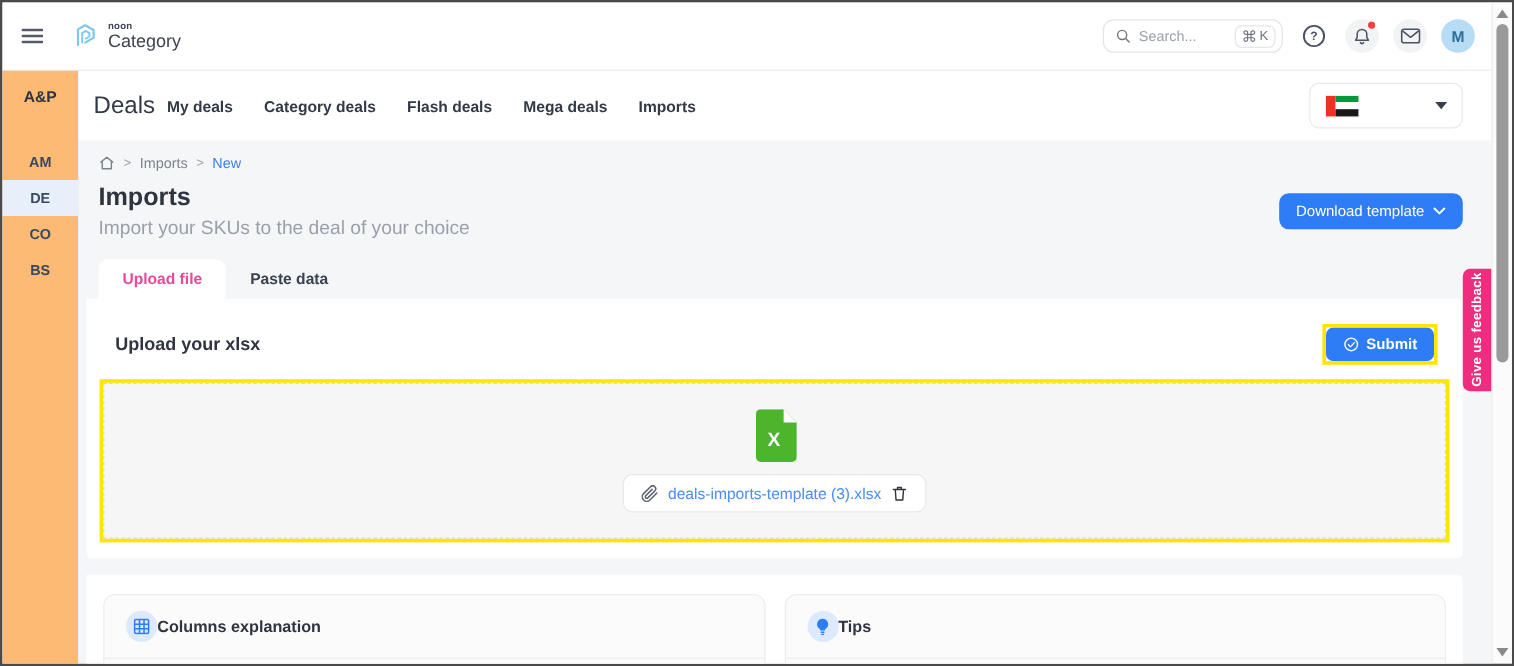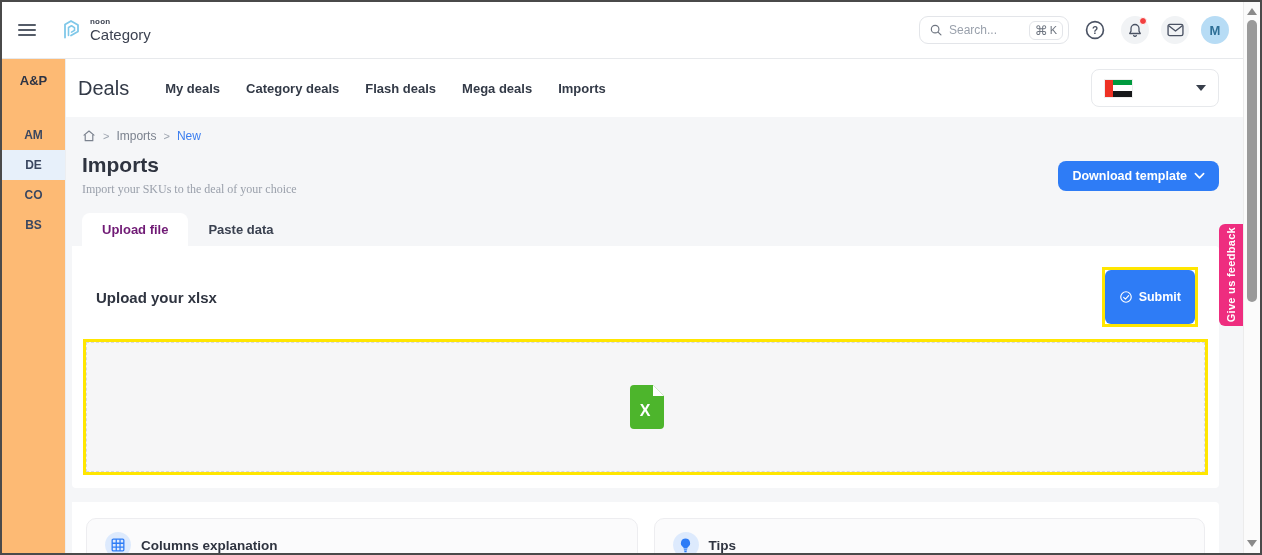--- a/index.html
+++ b/index.html
@@ -63,21 +63,21 @@
     height:30px; display:flex; align-items:center; justify-content:center;
     font-size:12px; font-weight:700; color:#3a4760; cursor:pointer;
   }
   .side-item.active { background:#e7f0fa; }
   .main { flex:1; display:flex; flex-direction:column; min-width:0; }
   
   .nav-row {
     height:58px; background:#fff; display:flex; align-items:center;
     padding:0 24px 0 12px;
   }
-  .nav-title { font-size:20px; font-weight:500; color:#333a47; margin-right:36px; }
+  .nav-title { font-size:20px; font-weight:500; color:#333a47; margin-right:10px; }
   .nav-links { display:flex; gap:26px; }
   .nav-link { font-size:13px; font-weight:600; color:#333a47; cursor:pointer; }
   .flag-dd {
     margin-left:auto; width:128px; height:38px; border:1px solid #e7e9ec;
     border-radius:8px; background:#fff; display:flex; align-items:center;
     padding:0 12px; cursor:pointer;
   }
   .flag { width:29px; height:19px; display:flex; border:1px solid #eee; }
   .flag-red { width:8px; background:#ee3124; }
   .flag-bands { flex:1; display:flex; flex-direction:column; }
@@ -91,61 +91,61 @@
     border-top:6px solid #383f4b;
   }
   
   .content { flex:1; background:#f5f6f8; padding:12px 24px 0 6px; overflow:hidden; }
   .breadcrumb { display:flex; align-items:center; gap:7px; padding-left:10px; font-size:12px; color:#7b828e; }
   .breadcrumb .sep { color:#9ba2ad; font-size:11px; }
   .crumb-link { color:#7b828e; cursor:pointer; }
   .crumb-current { color:#3b7ef0; cursor:pointer; }
   .page-head { display:flex; align-items:flex-start; padding:10px 0 0 10px; }
   .page-title { font-size:21px; font-weight:700; color:#2f3440; }
-  .page-subtitle { font-size:12px; color:#9aa0ab; margin-top:5px;font-family:Liberation Serif, serif; }
+  .page-subtitle { font-size:16px; color:#9aa0ab; margin-top:5px; }
   .btn-primary {
     background:#2e7cf6; color:#fff; border:none; border-radius:8px;
-    font-size:12.5px; font-weight:700; padding:8px 14px; cursor:pointer;
+    font-size:12.5px; font-weight:400; padding:8px 14px; cursor:pointer;
     display:flex; align-items:center; gap:7px; font-family:"Liberation Sans", sans-serif;
   }
   .download-wrap { margin-left:auto; margin-top:8px; }
   .tabs { display:flex; margin-top:16px; padding-left:10px; }
   .tab {
     font-size:13px; font-weight:600; color:#3a4150; padding:9px 20px;
     cursor:pointer; border-radius:8px 8px 0 0;
   }
-  .tab.active { background:#fff; color:#701a75; }
+  .tab.active { background:#fff; color:#ec4899; }
   .panel { background:#fff; border-radius:0 4px 4px 4px; }
   .upload-panel { padding:24px 14px 16px 14px; }
   .upload-head { display:flex; align-items:center; padding:0 10px; }
   .upload-heading { font-size:15px; font-weight:700; color:#2f3440; }
   .hl { outline:3px solid #ffe600; }
   .submit-wrap { margin-left:auto; }
   .btn-submit {
     background:#2e7cf6; color:#fff; border:none; border-radius:6px;
-    font-size:12.5px; font-weight:600; padding:20px 14px; cursor:pointer;
+    font-size:12.5px; font-weight:600; padding:7px 14px; cursor:pointer;
     display:flex; align-items:center; gap:6px; font-family:"Liberation Sans", sans-serif;text-align:center;
   }
   .dropzone-hl { margin:18px 0 0 0; }
   .dropzone {
     background:#f6f6f7; border:1px dashed #d7d9dd; height:130px;
     display:flex; flex-direction:column; align-items:center; justify-content:center;
   }
   .file-chip {
     margin-top:10px; background:#fff; border:1px solid #e6e8ea; border-radius:8px;
     padding:7px 14px; display:flex; align-items:center; gap:8px; cursor:default;
   }
   .file-link { font-size:13px; color:#4b8df2; cursor:pointer; }
   .gap-band { height:14px; }
   .cards-panel { padding:16px 14px; display:flex; gap:16px; height:200px; }
   .info-card {
     flex:1; background:#fbfbfc; border:1px solid #ededf0; border-radius:10px;
     overflow:hidden;
   }
-  .card-head { display:flex; align-items:center; gap:10px; padding:13px 18px; }
+  .card-head { display:flex; align-items:center; padding:13px 18px; }
   .card-icon-circle {
     width:26px; height:26px; border-radius:50%; background:#ddeafd;
     display:flex; align-items:center; justify-content:center;
   }
   .card-title { font-size:13.5px; font-weight:700; color:#2f3440; }
   .card-divider { height:1px; background:#ebebee; }
   .card-body { padding:12px 14px; }
   .row-strip {
     background:#f2f2f4; border-radius:6px; padding:7px 12px;
     font-size:12px; font-weight:700; color:#2f3440; min-height:28px;
@@ -325,20 +325,29 @@
             </div>
           </div>
 
           <div class="dropzone-hl hl">
             <div class="dropzone">
               <svg width="36" height="44" viewBox="0 0 36 44">
                 <path d="M2 4a4 4 0 0 1 4-4h19l11 11v29a4 4 0 0 1-4 4H6a4 4 0 0 1-4-4z" fill="#4db52c"></path>
                 <path d="M25 0l11 11H25z" fill="#ffffff"></path>
                 <text x="17" y="31" text-anchor="middle" font-size="16" font-weight="bold" fill="#fff" font-family="Liberation Sans, sans-serif">X</text>
               </svg>
+              <div class="file-chip">
+                <svg width="15" height="15" viewBox="0 0 24 24">
+                  <path d="M21.44 11.05l-9.19 9.19a6 6 0 0 1-8.49-8.49l9.19-9.19a4 4 0 0 1 5.66 5.66l-9.2 9.19a2 2 0 0 1-2.83-2.83l8.49-8.48" fill="none" stroke="#5a6170" stroke-width="2" stroke-linecap="round" stroke-linejoin="round"></path>
+                </svg>
+                <span class="file-link">deals-imports-template (3).xlsx</span>
+                <svg width="15" height="16" viewBox="0 0 24 24">
+                  <path d="M4 7h16M9.5 7V4.5h5V7M6.5 7l1 14h9l1-14" fill="none" stroke="#2f3440" stroke-width="1.9" stroke-linecap="round" stroke-linejoin="round"></path>
+                </svg>
+              </div>
             </div>
           </div>
         </div>
 
         <div class="gap-band"></div>
 
         <div class="panel cards-panel">
           <div class="info-card">
             <div class="card-head">
               <div class="card-icon-circle">

